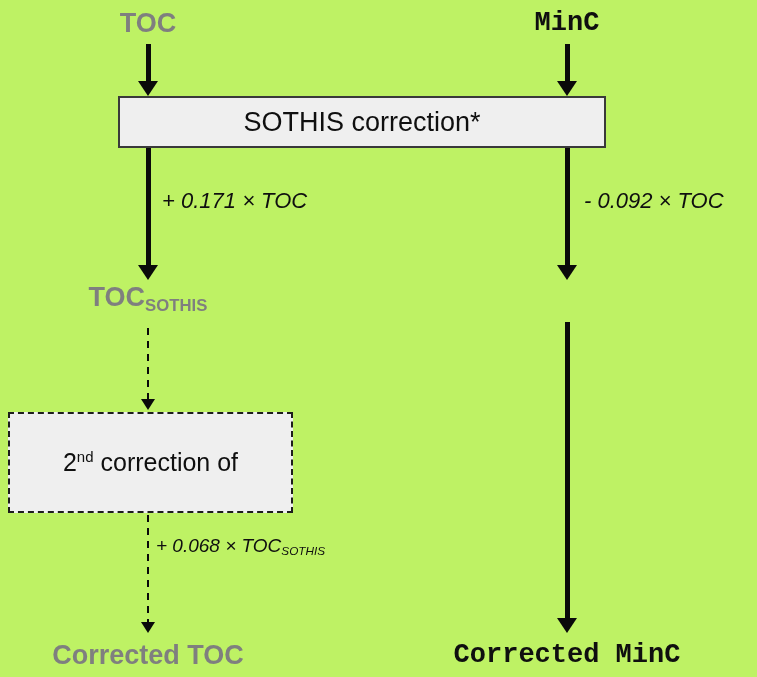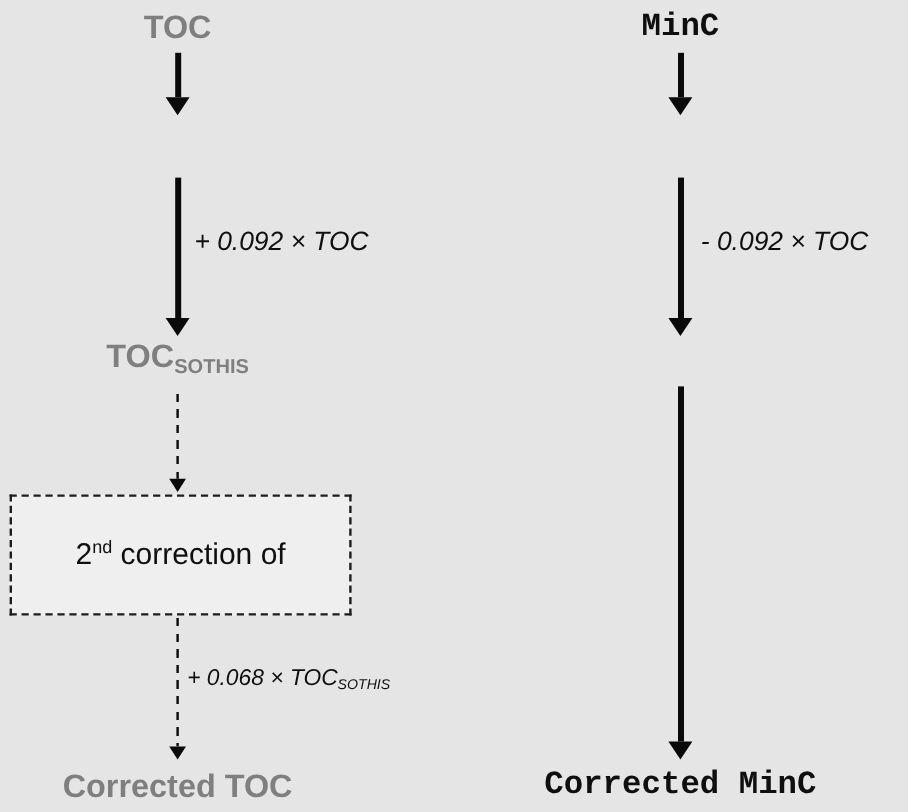--- a/index.html
+++ b/index.html
@@ -3,21 +3,21 @@
 <meta charset="utf-8">
 <style>
   * { margin:0; padding:0; box-sizing:border-box; }
   html, body { background:#ffffff; }
   body { font-family:"Liberation Sans", sans-serif; }
 
   .canvas {
     position:relative;
     width:757px;
     height:677px;
-    background:#e5e5e5;
+    background:#bef264;
     overflow:hidden;
     margin:0 auto;
   }
   .abs { position:absolute; }
 
   .node-label {
     font-weight:700;
     font-size:27px;
     text-align:center;
     white-space:nowrap;
@@ -82,52 +82,55 @@
 
   <div class="arrow" style="left:138px; top:44px; width:20px; height:52px;">
     <div class="shaft"></div>
     <div class="head"></div>
   </div>
   <div class="arrow" style="left:557px; top:44px; width:20px; height:52px;">
     <div class="shaft"></div>
     <div class="head"></div>
   </div>
 
+  <div class="box sothis-box" style="left:118px; top:96px; width:488px; height:52px;">
+    <span>SOTHIS correction*</span>
+  </div>
 
   <div class="arrow" style="left:138px; top:148px; width:20px; height:132px;">
     <div class="shaft"></div>
     <div class="head"></div>
   </div>
   <div class="arrow" style="left:557px; top:148px; width:20px; height:132px;">
     <div class="shaft"></div>
     <div class="head"></div>
   </div>
 
-  <div class="abs formula" style="left:162px; top:188px;">+ 0.092 × TOC</div>
+  <div class="abs formula" style="left:162px; top:188px;">+ 0.171 × TOC</div>
   <div class="abs formula" style="left:584px; top:188px;">- 0.092 × TOC</div>
 
   <div class="abs node-label gray" style="left:48px; top:282px; width:200px;">
     <span>TOC</span><sub class="subsc">SOTHIS</sub>
   </div>
 
   <div class="arrow dashed" style="left:141px; top:328px; width:14px; height:82px;">
     <div class="shaft"></div>
     <div class="head"></div>
   </div>
 
   <div class="box dash-box" style="left:8px; top:412px; width:285px; height:101px;">
     <div><span>2</span><sup class="supsc">nd</sup><span> correction of</span></div>
   </div>
 
   <div class="arrow dashed" style="left:141px; top:515px; width:14px; height:118px;">
     <div class="shaft"></div>
     <div class="head"></div>
   </div>
 
-  <div class="abs formula formula-sm" style="left:156px; top:555px;">
+  <div class="abs formula formula-sm" style="left:156px; top:535px;">
     <span>+ 0.068 × TOC</span><sub class="subsc">SOTHIS</sub>
   </div>
 
   <div class="arrow" style="left:557px; top:322px; width:20px; height:311px;">
     <div class="shaft"></div>
     <div class="head"></div>
   </div>
 
   <div class="abs node-label blk" style="left:442px; top:640px; width:250px;">Corrected MinC</div>
   <div class="abs node-label gray" style="left:23px; top:640px; width:250px;">Corrected TOC</div>

